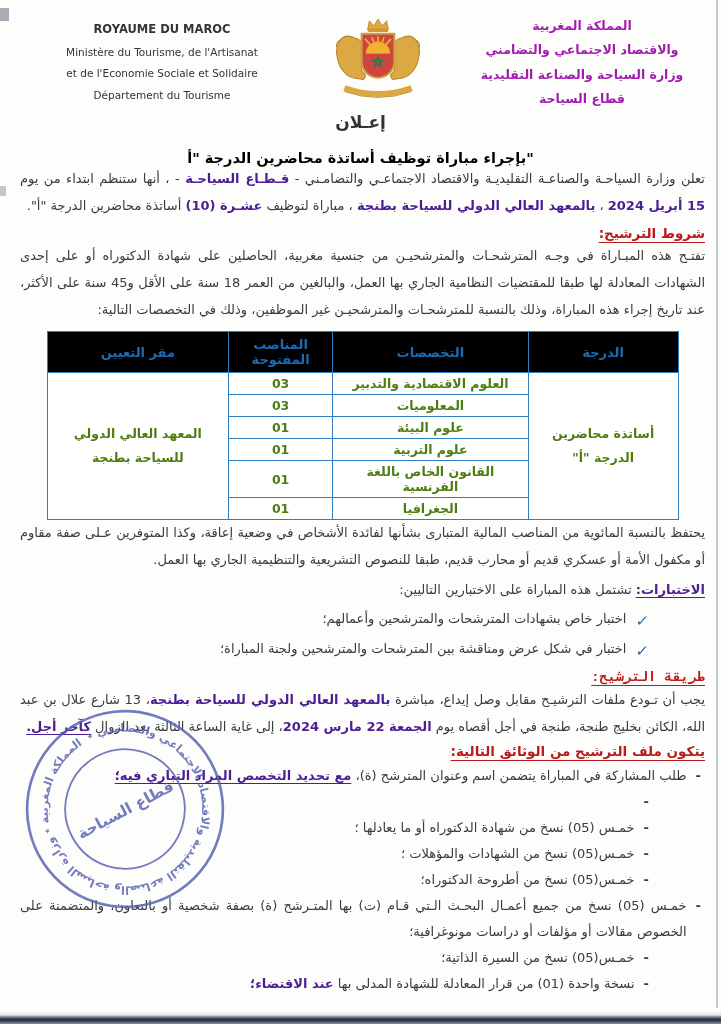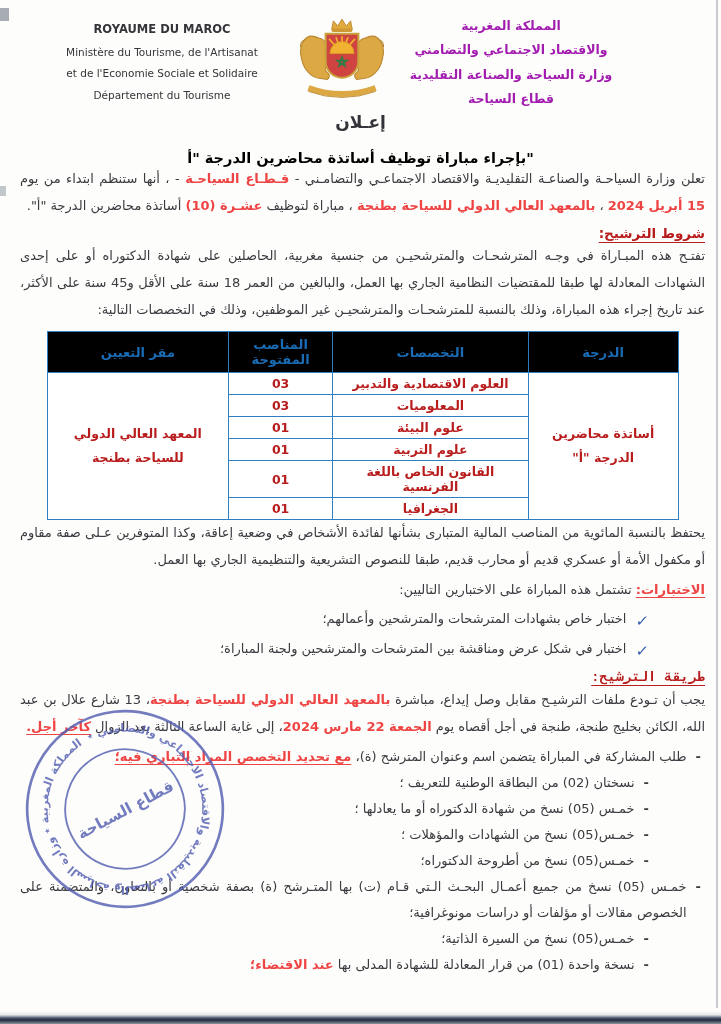--- a/index.html
+++ b/index.html
@@ -6,38 +6,38 @@
   .page{
     position:relative;
     width:721px;height:1024px;
     margin:0 auto;
     background:#fdfdfb;
     overflow:hidden;
     font-family:"DejaVu Sans","Liberation Sans",sans-serif;
     color:#3a3a40;
   }
   
-  .hdr{display:flex;justify-content:flex-start;align-items:flex-start;padding:12px 26px 0 38px;height:92px;}
+  .hdr{display:flex;justify-content:space-between;align-items:flex-start;padding:12px 26px 0 38px;height:92px;}
   .hdr-fr{direction:ltr;width:248px;text-align:center;font-size:10.5px;line-height:2.05;color:#34343a;padding-top:6px;}
   .hdr-fr .l1{font-weight:bold;font-size:11.5px;}
   .hdr-ar{direction:rtl;width:226px;text-align:center;font-weight:bold;font-size:12.5px;line-height:1.95;color:#a21caf;padding-top:2px;}
   .emblem{width:112px;height:86px;flex:0 0 auto;margin-top:2px;}
   
   .title1{margin-top:8px;text-align:center;font-size:17px;font-weight:bold;color:#33333a;letter-spacing:.5px;}
   .title2{margin-top:18px;text-align:center;font-size:14.5px;font-weight:bold;color:#000000;}
   
   .body{direction:rtl;padding:0 16px 0 20px;font-size:13px;}
   p.just{ text-align:justify;line-height:2.05;margin:0;}
-  .bd{font-weight:bold;color:#ef4444;}
+  .bd{font-weight:bold;color:#4c1d95;}
   .ul{text-decoration:underline;text-underline-offset:3px;}
   .h-sec{font-size:13.5px;font-weight:bold;color:#b91c1c;text-decoration:underline;text-underline-offset:4px;margin:6px 0 2px 0;}
   .mt6{margin-top:6px;} .mt10{margin-top:10px;}
   
   table.pos{border-collapse:collapse;margin:8px auto 0 auto;width:632px;direction:rtl;}
-  table.pos td,table.pos th{border:1.6px solid #2e7fc2;color:#b91c1c;font-weight:bold;font-size:12.5px;text-align:center;padding:3px 6px;background:#ffffff;}
+  table.pos td,table.pos th{border:1.6px solid #2e7fc2;color:#4d7c0f;font-weight:bold;font-size:12.5px;text-align:center;padding:3px 6px;background:#ffffff;}
   table.pos thead th{background:#000000;color:#1a6cb4;font-size:13px;padding:5px 6px;}
   td.grade,td.loc{font-size:13px;line-height:1.9;}
   col.c-grade{width:150px;} col.c-spec{width:196px;} col.c-num{width:104px;} col.c-loc{width:182px;}
   
   .chk-item{display:flex;gap:10px;align-items:flex-start;line-height:2.0;margin:0;}
   .chk-item .mark{color:#2d58a8;font-size:15px;font-weight:bold;transform:skewX(-8deg);flex:0 0 auto;}
   .chk-wrap{padding-right:56px;margin-top:2px;}
   .doc-item{display:flex;gap:9px;align-items:flex-start;line-height:2.0;text-align:justify;}
   .doc-item .dash{flex:0 0 auto;font-weight:bold;color:#3a3a40;}
   .lvl2{padding-right:56px;}
@@ -168,29 +168,29 @@
       <div class="chk-item">
         <span class="mark">✓</span>
         <span>اختبار في شكل عرض ومناقشة بين المترشحات والمترشحين ولجنة المباراة؛</span>
       </div>
     </div>
 
     <div class="h-sec" style="margin-top:2px;font-family:Liberation Mono, monospace;">طريقة الترشيح:</div>
 
     <p class="just"><span>يجب أن تـودع ملفات الترشيـح مقابل وصل إيداع، مباشرة </span><b class="bd">بالمعهد العالي الدولي للسياحة بطنجة</b><span>، 13 شارع علال بن عبد الله، الكائن بخليج طنجة، طنجة في أجل أقصاه يوم </span><b class="bd">الجمعة 22 مارس 2024</b><span>، إلى غاية الساعة الثالثة بعد الزوال </span><b class="bd ul">كآخر أجل.</b></p>
 
+    <div class="h-sec" style="margin-top:3px;">يتكون ملف الترشيح من الوثائق التالية:</div>
 
     <div style="margin-top:4px;">
       <div class="doc-item lvl1">
         <span class="dash">-</span>
         <span><span>طلب المشاركة في المباراة يتضمن اسم وعنوان المترشح (ة)، </span><b class="bd ul">مع تحديد التخصص المراد التباري فيه؛</b></span>
       </div>
       <div class="doc-item lvl2">
         <span class="dash">-</span>
-        <span>نسختان (02) من البطاقة الوطنية للتعريف ؛</span>
       </div>
       <div class="doc-item lvl2">
         <span class="dash">-</span>
         <span>خمـس (05) نسخ من شهادة الدكتوراه أو ما يعادلها ؛</span>
       </div>
       <div class="doc-item lvl2">
         <span class="dash">-</span>
         <span>خمـس(05) نسخ من الشهادات والمؤهلات ؛</span>
       </div>
       <div class="doc-item lvl2">

